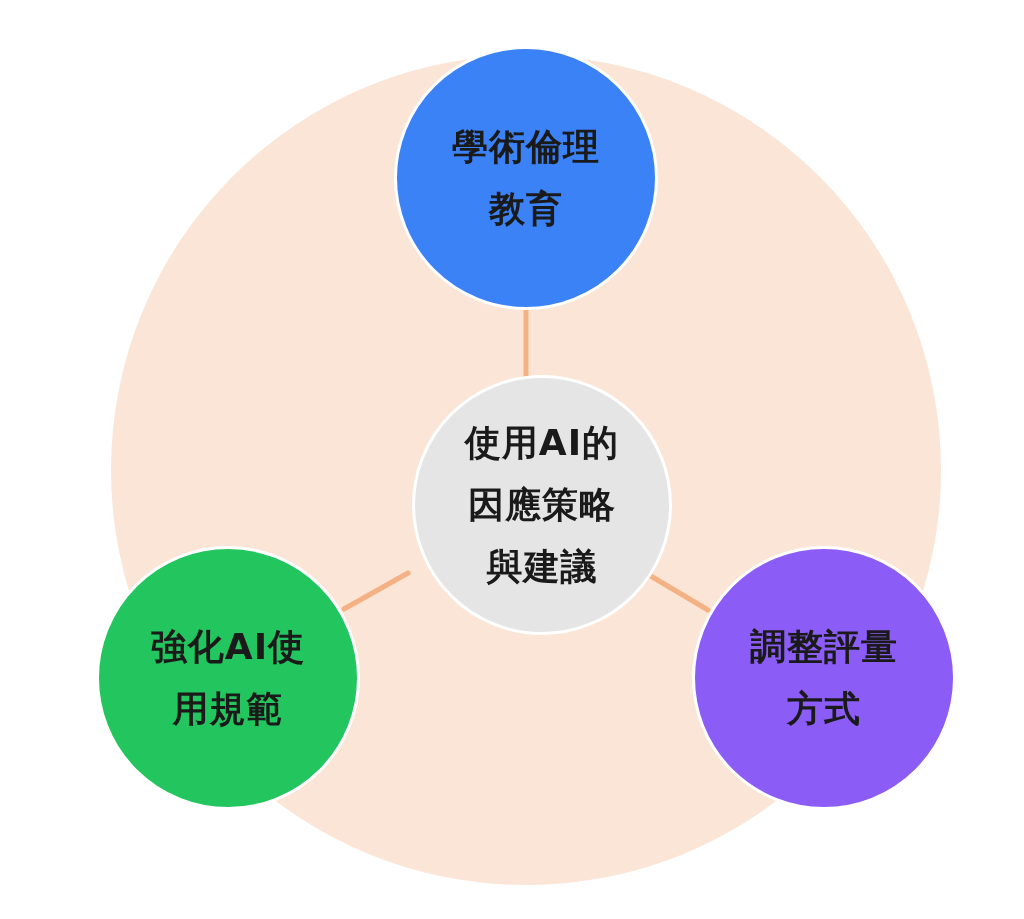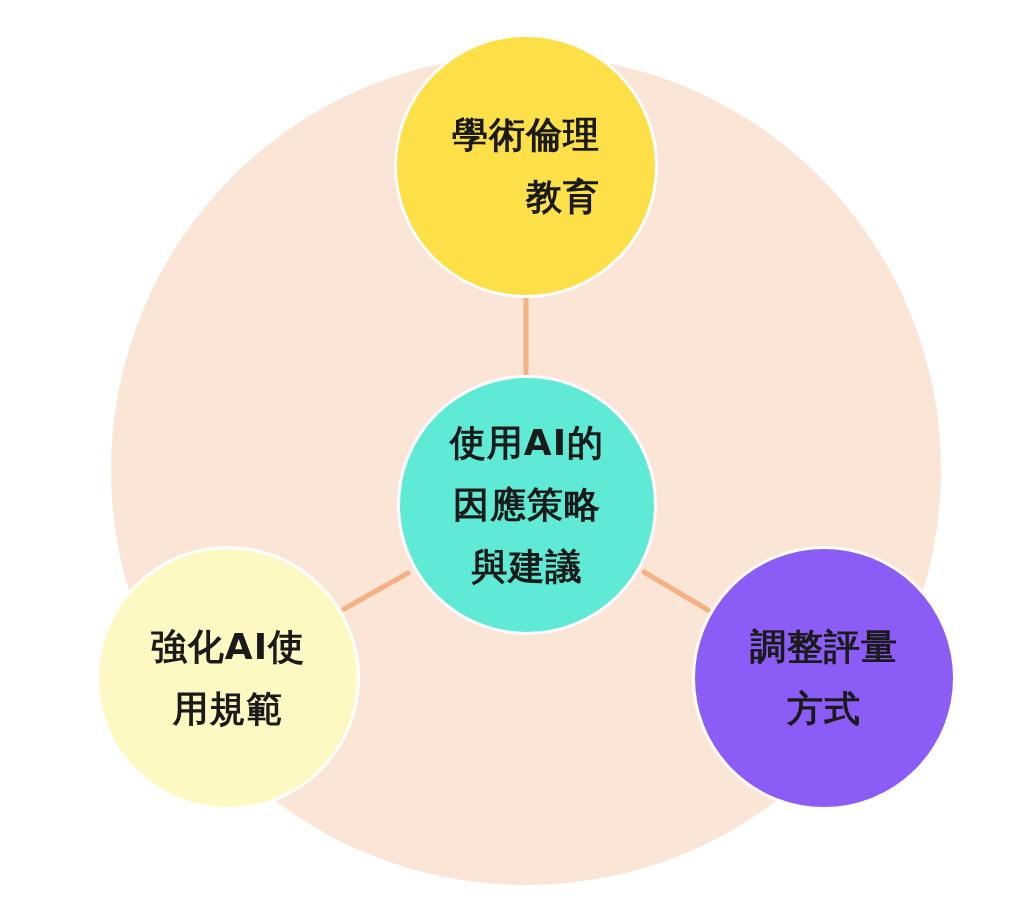--- a/index.html
+++ b/index.html
@@ -53,32 +53,32 @@
 <div class="canvas">
 
   <div class="bg-circle" id="bg-circle" style="left: 111px; top: 55px; width: 830px; height: 830px; background: rgb(251, 229, 214);"></div>
 
   <svg class="connectors" width="1024" height="919">
     <line id="conn-0" stroke-width="5" stroke-linecap="round" x1="526" y1="292" x2="526" y2="376" stroke="#F4B183"></line>
     <line id="conn-1" stroke-width="5" stroke-linecap="round" x1="408" y1="573" x2="344" y2="609" stroke="#F4B183"></line>
     <line id="conn-2" stroke-width="5" stroke-linecap="round" x1="644" y1="572" x2="708" y2="610" stroke="#F4B183"></line>
   </svg>
 
-  <div class="node" id="node-top" style="left: 394px; top: 34px; width: 264px; height: 264px; background: #fde047; text-align: right;">
+  <div class="node" id="node-top" style="left: 394px; top: 46px; width: 264px; height: 264px; background: #3b82f6;">
     <span class="node-label">學術倫理
 教育</span>
   </div>
 
-  <div class="node" id="node-center" style="left: 397px; top: 375px; width: 260px; height: 260px; background: #5eead4;">
+  <div class="node" id="node-center" style="left: 412px; top: 375px; width: 260px; height: 260px; background: #e5e5e5;">
     <span class="node-label">使用AI的
 因應策略
 與建議</span>
   </div>
 
-  <div class="node" id="node-bl" style="left: 96px; top: 546px; width: 264px; height: 264px; background: #fef9c3;">
+  <div class="node" id="node-bl" style="left: 96px; top: 546px; width: 264px; height: 264px; background: #22c55e;">
     <span class="node-label">強化AI使
 用規範</span>
   </div>
 
   <div class="node" id="node-br" style="left: 692px; top: 546px; width: 264px; height: 264px; background: #8b5cf6;">
     <span class="node-label">調整評量
 方式</span>
   </div>
 
 </div>

